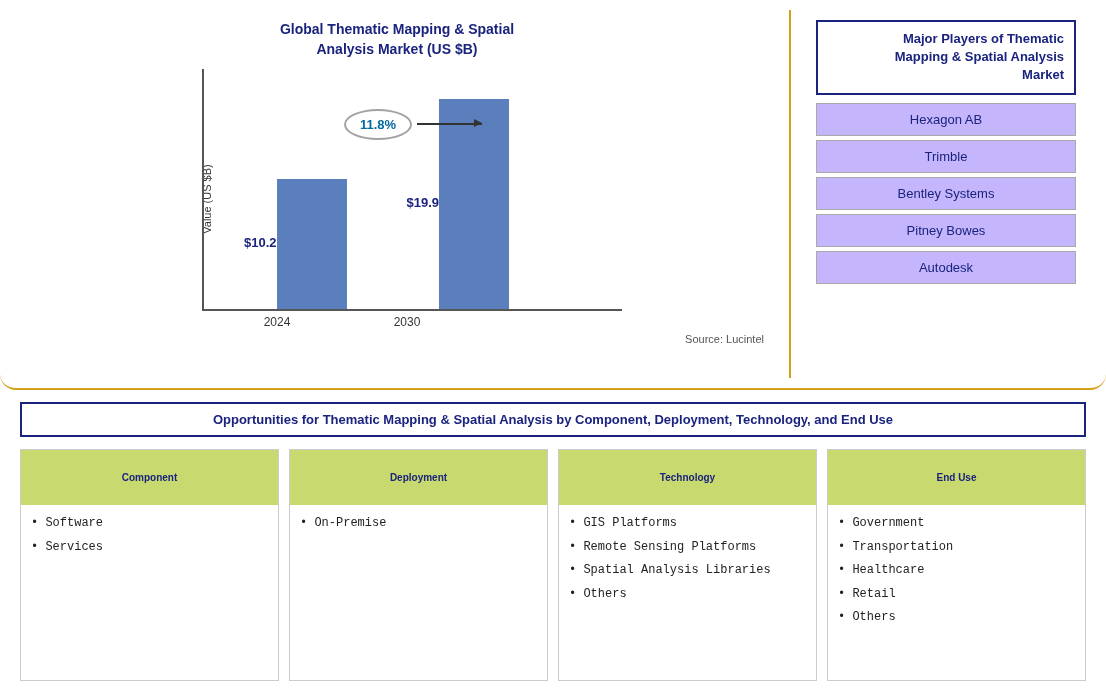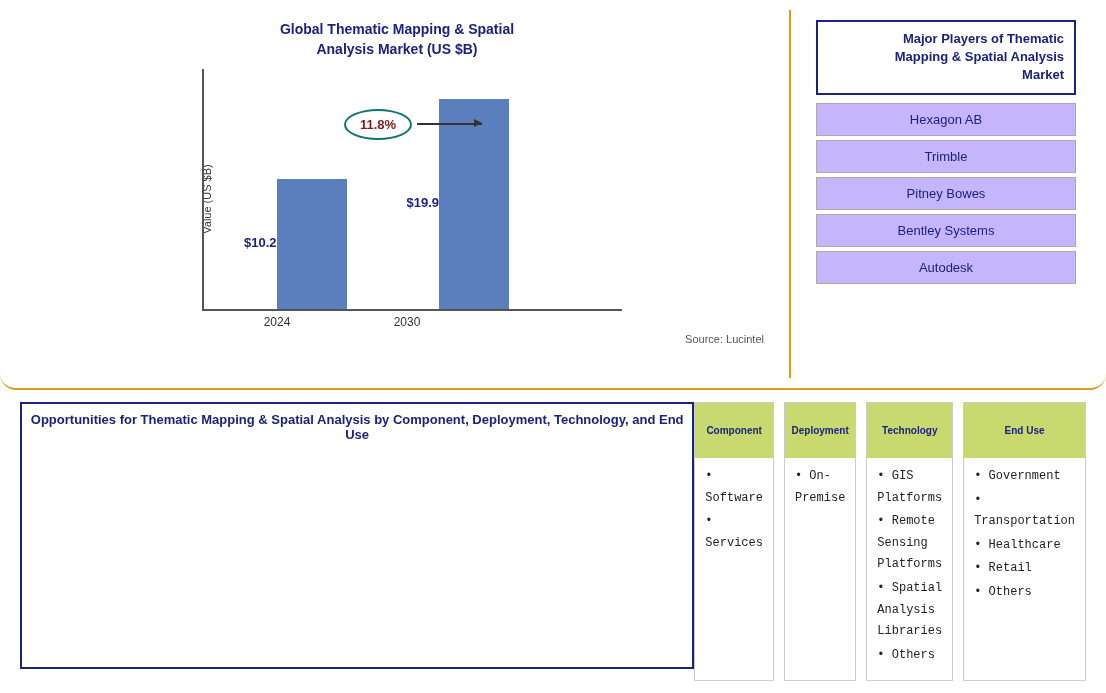--- a/index.html
+++ b/index.html
@@ -103,26 +103,26 @@
     }
 
     
     .cagr-annotation {
       position: absolute;
       top: 40px;
       left: 140px;
     }
 
     .cagr-oval {
-      border: 2px solid #0f766e;
+      border: 2px solid #a3a3a3;
       border-radius: 50%;
       padding: 6px 14px;
       font-size: 13px;
       font-weight: bold;
-      color: #7f1d1d;
+      color: #0369a1;
       background: #fff;
       display: inline-block;
     }
 
     .cagr-arrow {
       position: absolute;
       top: 14px;
       right: -70px;
       width: 65px;
       height: 2px;
@@ -182,21 +182,21 @@
       color: #1a237e;
       margin-bottom: 4px;
       background: #c4b5fd;
     }
 
     
     .bottom-section {
       flex: 1;
       padding: 12px 20px 12px 20px;
       display: flex;
-      flex-direction: row;
+      flex-direction: column;
     }
 
     .opportunities-title {
       font-size: 13px;
       font-weight: bold;
       color: #1a237e;
       text-align: center;
       border: 2px solid #1a237e;
       padding: 8px;
       margin-bottom: 12px;
@@ -288,22 +288,22 @@
     </div>
 
     <div class="vertical-divider"></div>
 
     <div class="players-area">
       <div class="players-title">
         Major Players of Thematic<br>Mapping &amp; Spatial Analysis<br>Market
       </div>
       <div class="player-item">Hexagon AB</div>
       <div class="player-item">Trimble</div>
+      <div class="player-item">Bentley Systems</div>
       <div class="player-item">Pitney Bowes</div>
-      <div class="player-item">Bentley Systems</div>
       <div class="player-item">Autodesk</div>
     </div>
 
   </div>
 
   <div class="bottom-section">
 
     <div class="opportunities-title">Opportunities for Thematic Mapping &amp; Spatial Analysis by Component, Deployment, Technology, and End Use</div>
 
     <div class="opportunities-grid">

